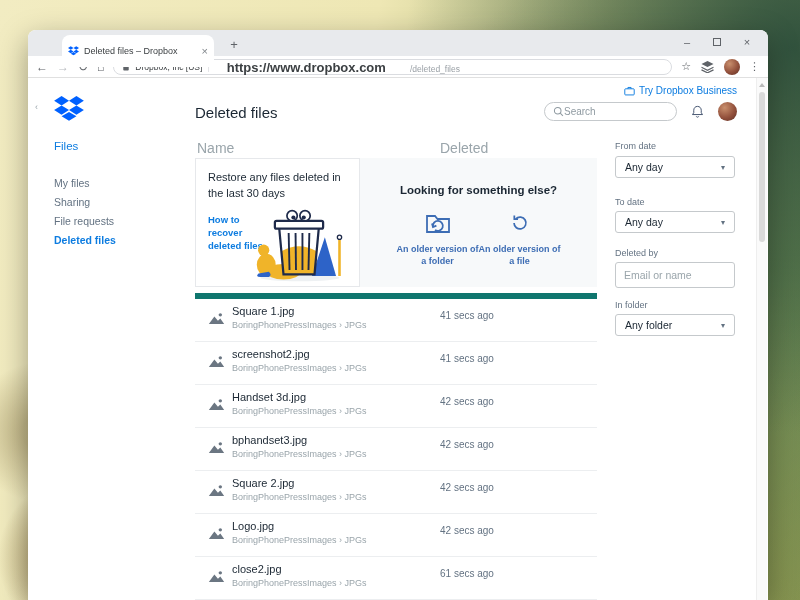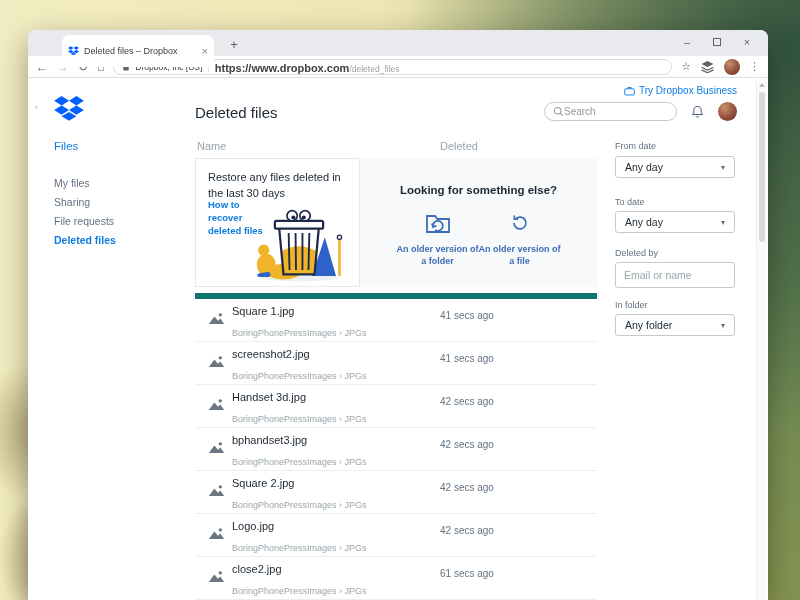--- a/index.html
+++ b/index.html
@@ -37,22 +37,22 @@
     display:flex; align-items:center; padding:0 8px; gap:9px;
   }
   .nav-ic { font-size:12px; color:#5f6368; }
   .nav-ic.dim { color:#b6b9bd; }
   .urlbar {
     flex:1; height:16px; border:1px solid #dadce0; border-radius:9px;
     display:flex; align-items:center; padding:0 8px; gap:5px; background:#fff;
   }
   .sec-label { font-size:8.5px; color:#3c4043; white-space:nowrap; }
   .url-sep { color:#dadce0; font-size:9px; }
-  .url-host { font-size:11px; color:#3c4043; font-weight:bold; }
-  .url-path { font-size:8.5px; color:#9aa0a6; }
+  .url-host { font-size:13px; color:#3c4043; font-weight:bold;margin-left:12px; }
+  .url-path { font-size:8.5px; color:#9aa0a6;margin-left:24px; }
   .tool-ic { font-size:11px; color:#5f6368; }
   .avatar { width:16px; height:16px; border-radius:50%;
     background:radial-gradient(circle at 35% 30%, #c98f6d, #93513c 55%, #5d2e24); }
   
   .page { position:relative; height:522px; background:#fff; }
   .collapse { position:absolute; left:7px; top:24px; font-size:9px; color:#9aa5ab; }
   .db-logo { position:absolute; left:26px; top:18px; }
   .side-section { position:absolute; left:26px; top:62px; font-size:11.5px; color:#0d7ce0; }
   .side-item { position:absolute; left:26px; font-size:10.5px; color:#637282; }
   .side-item.active { color:#0d7ce0; font-weight:bold; }
@@ -60,39 +60,39 @@
     display:flex; align-items:center; gap:4px; }
   .page-title { position:absolute; left:167px; top:26px; font-size:15px; color:#1b2733; font-weight:500; }
   .hdr-right { position:absolute; right:31px; top:24px; display:flex; align-items:center; gap:13px; }
   .search-pill { width:133px; height:19px; border:1px solid #c5c9cc; border-radius:10px;
     display:flex; align-items:center; padding:0 8px; }
   .search-ph { font-size:10px; color:#8f9aa1; border:none; outline:none; width:90px;
     font-family:"Liberation Sans",sans-serif; background:transparent; }
   .search-ph::placeholder { color:#8f9aa1; }
   .pg-avatar { width:19px; height:19px; border-radius:50%;
     background:radial-gradient(circle at 35% 30%, #c98f6d, #93513c 55%, #5d2e24); }
-  .col-hdr { position:absolute; top:62px; font-size:11px; color:#9aa5ab; }
+  .col-hdr { position:absolute; top:62px; font-size:14px; color:#9aa5ab; }
   
   .banner { position:absolute; left:167px; top:80px; width:402px; height:129px; display:flex; }
   .card-restore { width:165px; border:1px solid #e6e8eb; background:#fff; position:relative; padding:11px 12px; }
   .restore-title { font-size:11px; color:#1b2733; line-height:1.45; width:148px; }
-  .restore-link { position:absolute; left:12px; top:40px; width:56px; font-size:9.5px; font-weight:bold;
+  .restore-link { position:absolute; left:12px; top:55px; width:56px; font-size:9.5px; font-weight:bold;
     color:#0d7ce0; line-height:1.35; }
   .illus { position:absolute; right:4px; bottom:3px; }
   .card-looking { width:237px; background:#f7f9fa; display:flex; flex-direction:column; align-items:center; padding-top:26px; }
   .looking-title { font-size:11.5px; font-weight:bold; color:#1b2733; }
   .look-opts { display:flex; margin-top:16px; }
   .look-opt { display:flex; flex-direction:column; align-items:center; gap:9px; width:82px; }
   .look-label { font-size:9px; font-weight:bold; color:#3d6db4; text-align:center; line-height:1.35; }
   
   .rows { position:absolute; left:167px; top:215px; width:402px; bottom:0; overflow:hidden; border-top:6px solid #0f766e; }
   .frow { position:relative; height:43px; border-bottom:1px solid #eceef0; }
   .frow .fic { position:absolute; left:13px; top:13px; }
   .fname { position:absolute; left:37px; top:6px; font-size:11px; color:#1b2733; }
-  .fpath { position:absolute; left:37px; top:21px; font-size:9px; color:#9aa5ab;margin-top:8px; }
+  .fpath { position:absolute; left:37px; top:21px; font-size:9px; color:#9aa5ab; }
   .ftime { position:absolute; left:245px; top:11px; font-size:10px; color:#637282; }
   
   .filters { position:absolute; left:587px; top:0; width:140px; }
   .f-label { position:absolute; font-size:9px; color:#637282; }
   .f-select { position:absolute; width:120px; height:22px; border:1px solid #c5c9cc; border-radius:3px;
     display:flex; align-items:center; justify-content:space-between; padding:0 9px; background:#fff; }
   .f-select .val { font-size:10.5px; color:#1b2733; }
   .f-select .caret { font-size:8px; color:#637282; }
   .f-input { position:absolute; width:120px; height:22px; border:1px solid #c5c9cc; border-radius:3px;
     padding:12px 8px; font-size:10.5px; color:#1b2733; font-family:"Liberation Sans",sans-serif; outline:none; }

